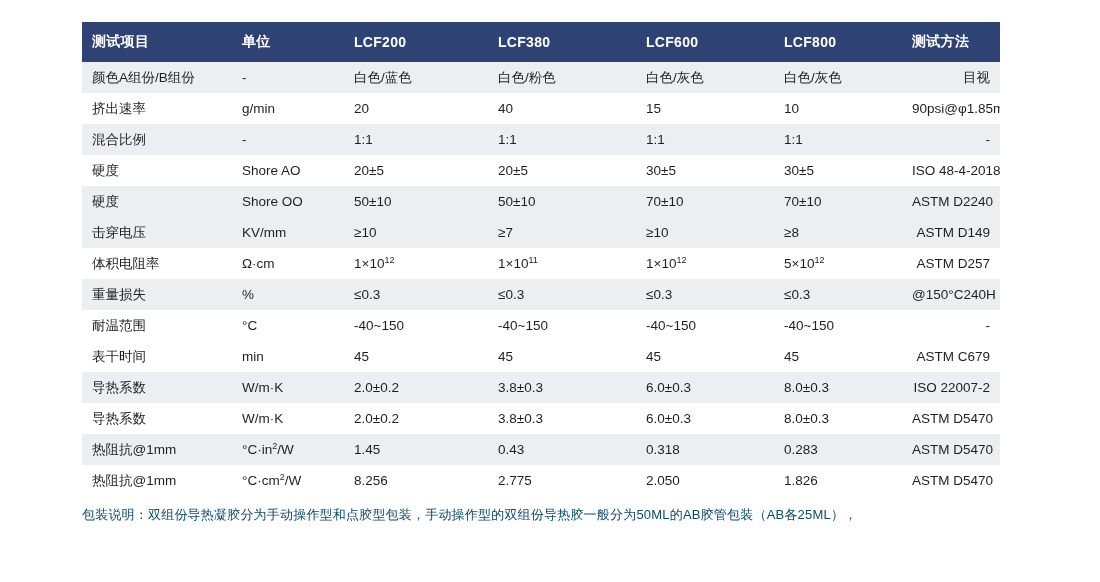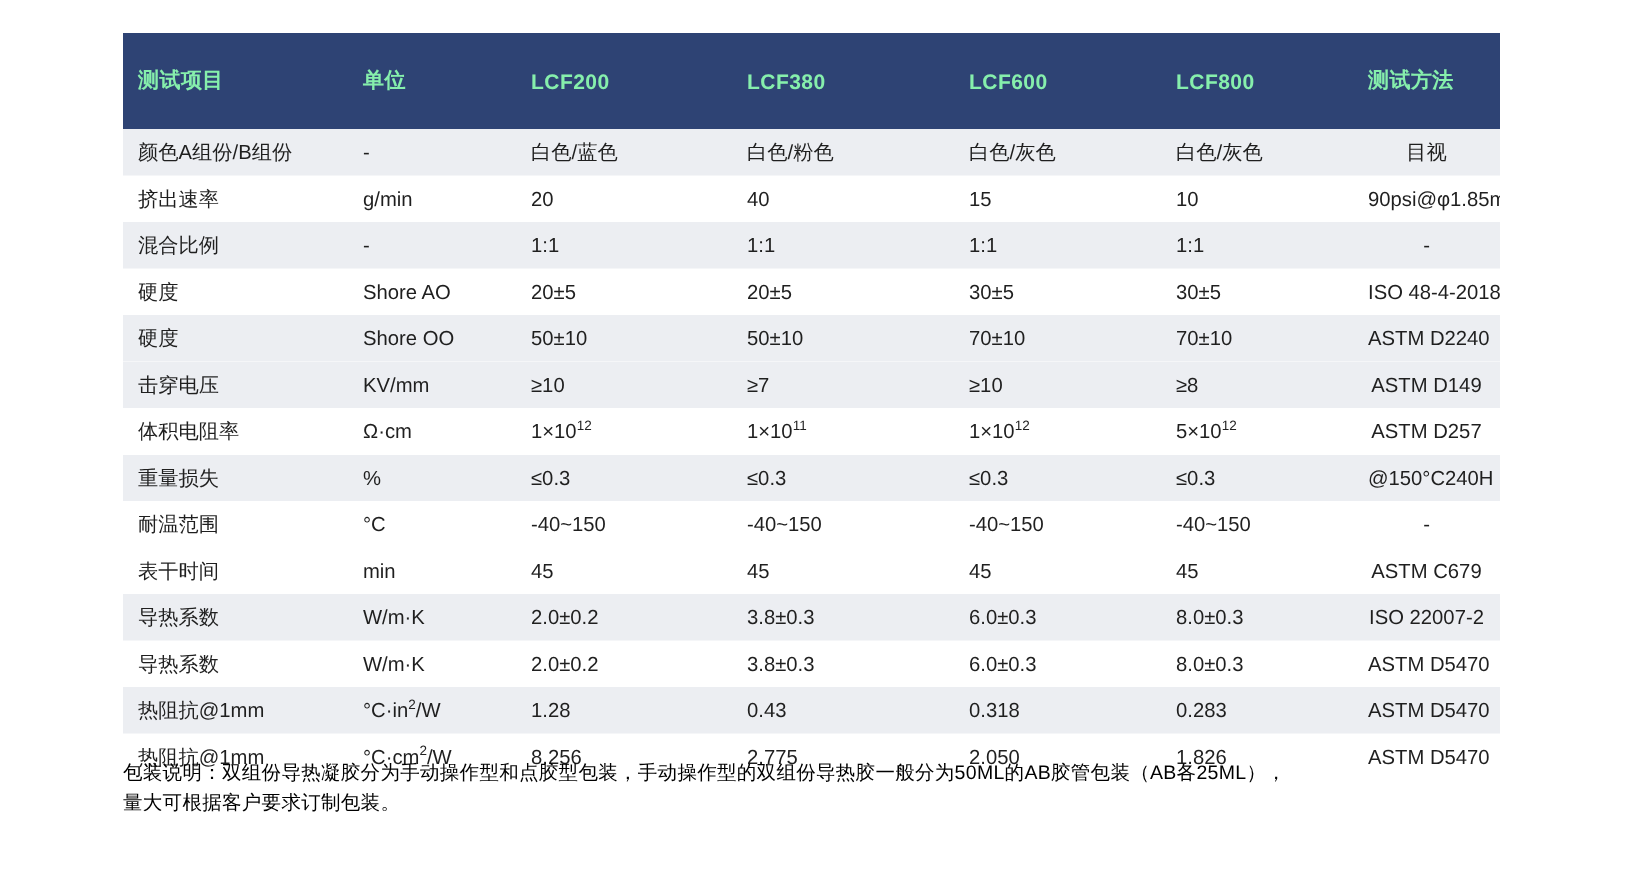--- a/index.html
+++ b/index.html
@@ -29,24 +29,24 @@
     width: 918px;
   }
   table.spec {
     border-collapse: collapse;
     width: 918px;
     table-layout: fixed;
     font-size: 13.5px;
   }
   table.spec th {
     background: #2e4374;
-    color: #86efac;
+    color: #ffffff;
     font-weight: bold;
     text-align: left;
-    padding: 23px 10px;
+    padding: 11px 10px;
     font-size: 14px;
     letter-spacing: 0.3px;
   }
   table.spec td {
     padding: 5px 10px;
     font-size: 13.5px;
     color: #1f1f1f;
     height: 21px;
     vertical-align: middle;
     white-space: nowrap;
@@ -60,37 +60,37 @@
     margin-top: 12px;
   }
   col.c0 { width: 150px; }
   col.c1 { width: 112px; }
   col.c2 { width: 144px; }
   col.c3 { width: 148px; }
   col.c4 { width: 138px; }
   col.c5 { width: 128px; }
   col.c6 { width: 98px; }
   .cell-method {
-    text-align: center;
+    text-align: right;
   }
   sup {
     font-size: 9px;
     vertical-align: super;
     line-height: 0;
   }
   .small-note {
     font-size: 11.5px;
   }
   .note {
     position: absolute;
     left: 82px;
     top: 505px;
     width: 960px;
     font-size: 13px;
-    color: #000000;
+    color: #0c4a6e;
     line-height: 1.55;
     letter-spacing: 0.2px;
   }
   .note p {
     margin: 0;
   }
 </style>
 </head>
 <body>
 
@@ -238,21 +238,21 @@
           <td>2.0±0.2</td>
           <td>3.8±0.3</td>
           <td>6.0±0.3</td>
           <td>8.0±0.3</td>
           <td class="cell-method">ASTM D5470</td>
         </tr>
 
         <tr class="odd">
           <td>热阻抗@1mm</td>
           <td>°C·in<sup>2</sup>/W</td>
-          <td>1.28</td>
+          <td>1.45</td>
           <td>0.43</td>
           <td>0.318</td>
           <td>0.283</td>
           <td class="cell-method">ASTM D5470</td>
         </tr>
 
         <tr class="even">
           <td>热阻抗@1mm</td>
           <td>°C·cm<sup>2</sup>/W</td>
           <td>8.256</td>
@@ -262,16 +262,15 @@
           <td class="cell-method">ASTM D5470</td>
         </tr>
 
 
       </tbody>
     </table>
   </div>
 
   <div class="note">
     <p>包装说明：双组份导热凝胶分为手动操作型和点胶型包装，手动操作型的双组份导热胶一般分为50ML的AB胶管包装（AB各25ML），</p>
-    <p>量大可根据客户要求订制包装。</p>
   </div>
 
 </div>
 
 </body></html>

